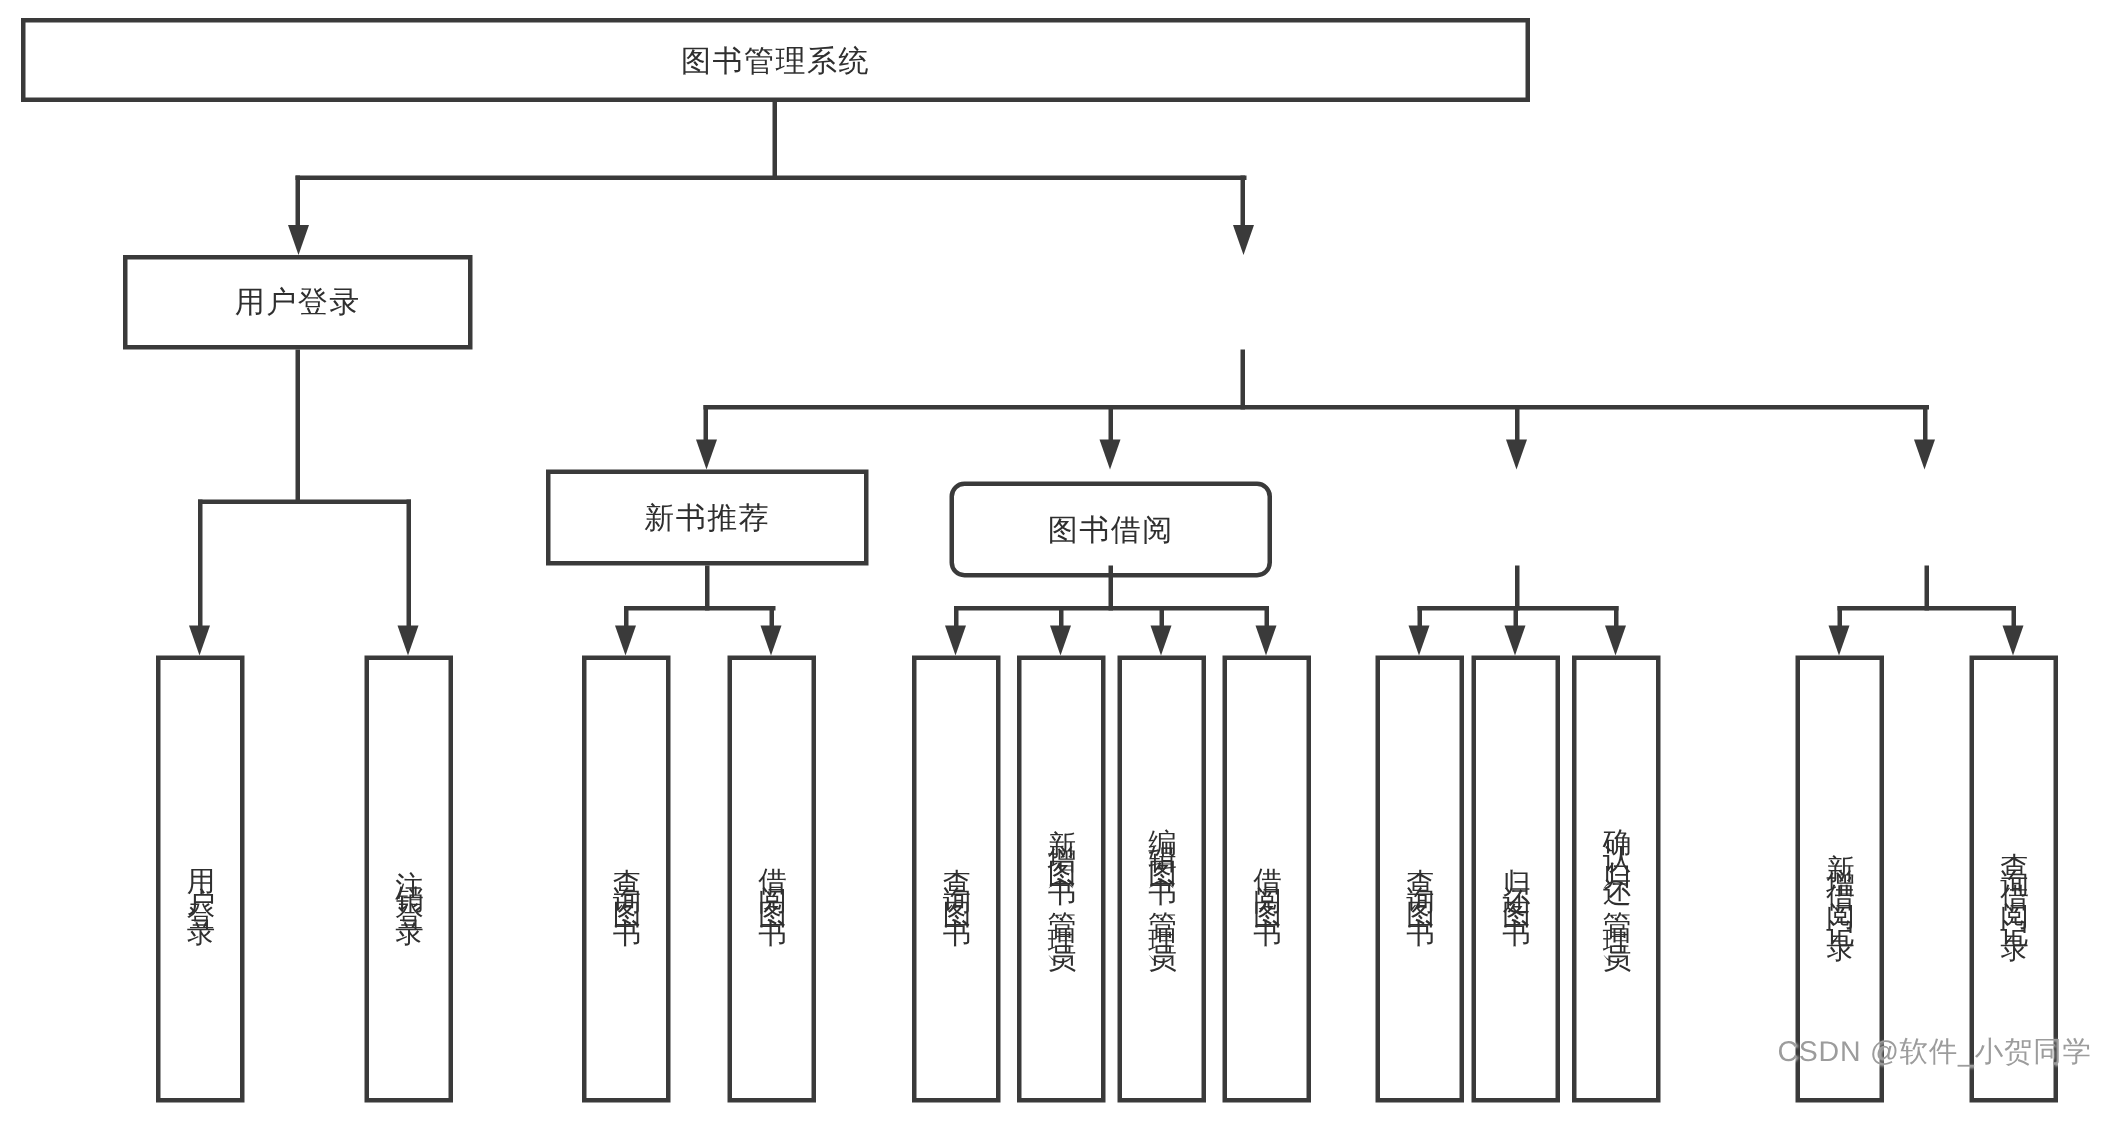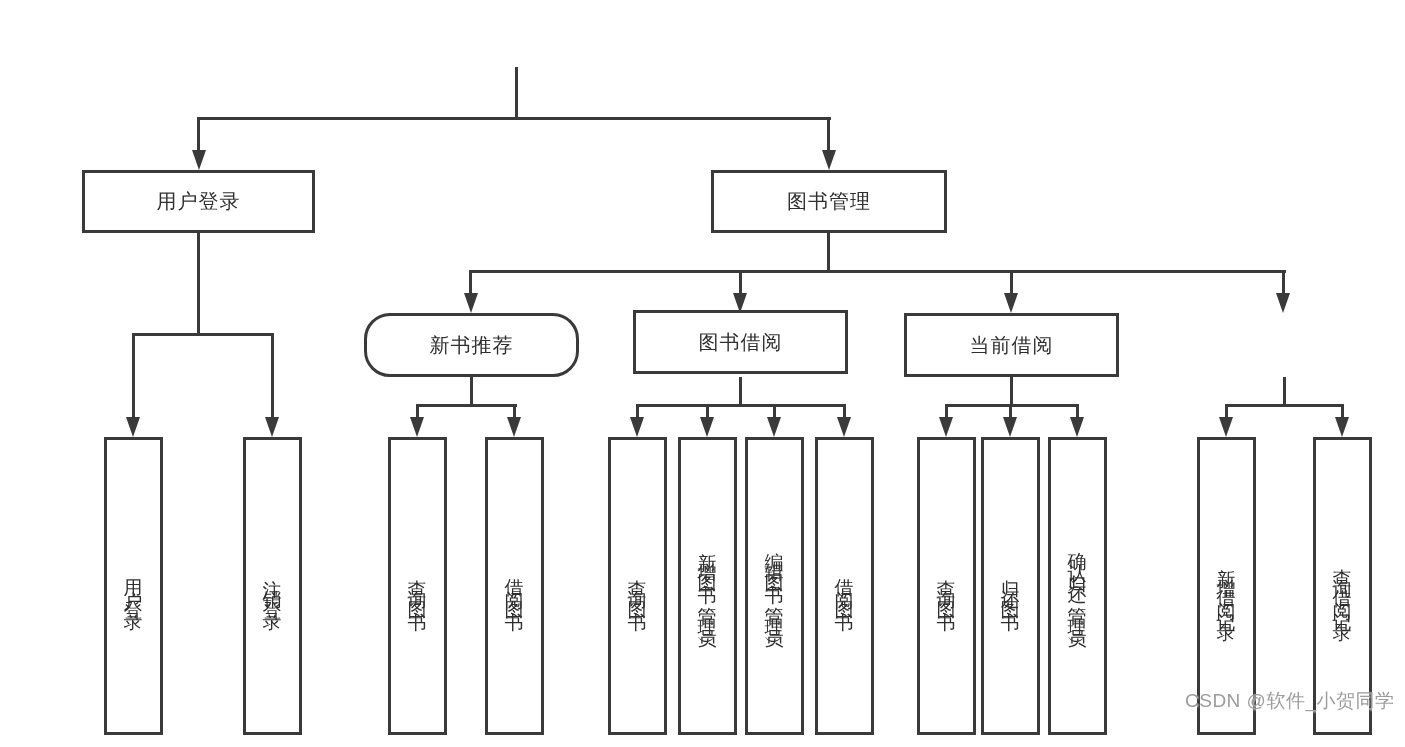--- a/index.html
+++ b/index.html
@@ -61,30 +61,29 @@
     white-space:nowrap;
     text-shadow:1px 1px 2px rgba(255,255,255,0.9);
     z-index:5;
   }
 </style>
 </head>
 <body>
 
 <div class="canvas">
 
+  <div class="node" style="left:14px;top:12px;width:1006px;height:56px;">图书管理系统</div>
 
   <div class="node" style="left:82px;top:170px;width:233px;height:63px;">用户登录</div>
 
-  <div class="node" style="left:711px;top:170px;width:236px;height:63px;">图书管理</div>
 
-  <div class="node" style="left:364px;top:313px;width:215px;height:64px;border-radius:26px;">新书推荐</div>
+  <div class="node" style="left:364px;top:313px;width:215px;height:64px;">新书推荐</div>
 
-  <div class="node" style="left:633px;top:310px;width:215px;height:64px;">图书借阅</div>
+  <div class="node" style="left:633px;top:321px;width:215px;height:64px;border-radius:10px;">图书借阅</div>
 
-  <div class="node" style="left:904px;top:313px;width:215px;height:64px;">当前借阅</div>
 
 
   <div class="vnode" style="left:104px;">
     <span class="vtxt">用户登录</span>
     </div>
   <div class="vnode" style="left:243px;">
     <span class="vtxt">注销登录</span>
     </div>
 
   <div class="vnode" style="left:388px;">

